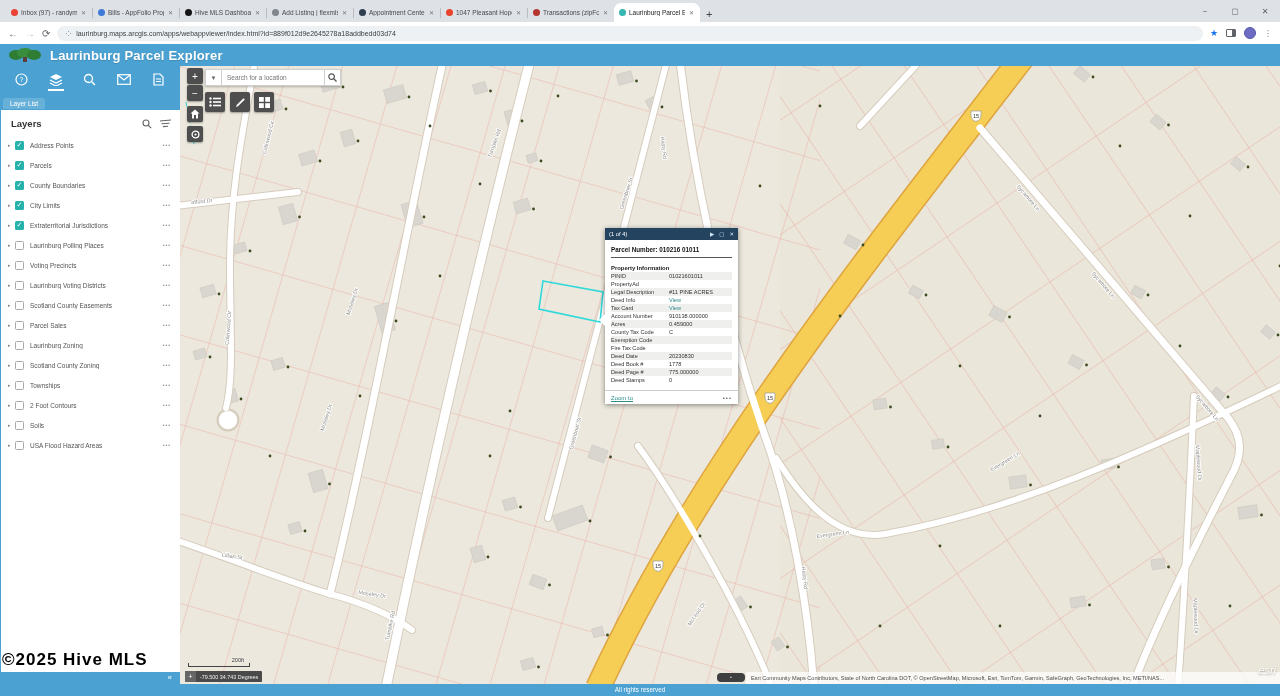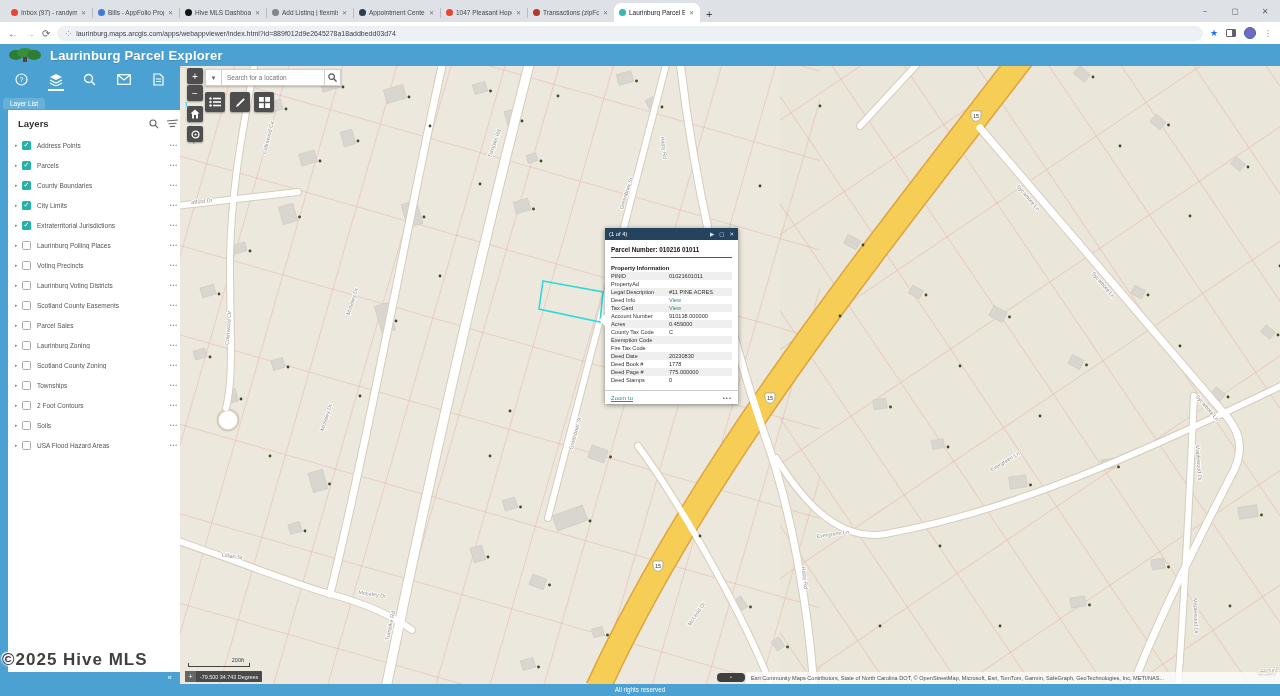--- a/index.html
+++ b/index.html
@@ -34,33 +34,33 @@
   .apptitle { color:#fff; font-size:13px; font-weight:bold; letter-spacing:.2px; text-shadow:0 1px 1px rgba(0,0,0,.15); }
 
   
   .content { position:relative; width:1280px; height:618px; }
   .sidebar { position:absolute; left:0; top:0; width:180px; height:618px; background:#4aa1d2; }
   .widgetbar { height:26px; display:flex; align-items:center; justify-content:space-around; padding:0 4px; }
   .wbtn { width:22px; height:22px; display:flex; align-items:center; justify-content:center; position:relative; cursor:pointer; }
   .wbtn svg { display:block; }
   .wbtn.active::after { content:""; position:absolute; left:3px; right:3px; bottom:-1px; height:2px; background:#fff; }
   .paneltab { display:inline-block; margin:1px 0 0 3px; background:#67b1d9; color:#fff; font-size:6.5px; padding:2.5px 7px 2px; border-radius:3px 3px 0 0; }
-  .panel { position:absolute; left:8px; top:44px; width:180px; height:562px; background:#fff; }
+  .panel { position:absolute; left:1px; top:44px; width:180px; height:562px; background:#fff; }
   .panel-head { display:flex; align-items:center; padding:8px 10px 6px; }
   .panel-title { font-size:9.5px; font-weight:bold; color:#333; flex:1; }
   .ph-ic { margin-left:8px; cursor:pointer; display:flex; }
   .layer-row { display:flex; align-items:center; height:20px; padding:0 10px 0 7px; }
   .lr-arrow { font-size:5px; color:#888; width:7px; }
   .cb { width:9px; height:9px; border-radius:1.5px; margin-right:6px; display:flex; align-items:center; justify-content:center; font-size:7px; color:#fff; flex:none; }
   .cb.on { background:#25b2aa; }
   .cb.off { background:#fff; border:1px solid #a9a9a9; }
   .lr-label { flex:1; font-size:6.5px; color:#555; white-space:nowrap; overflow:hidden; }
   .lr-menu { font-size:5px; color:#8a8a8a; letter-spacing:1px; cursor:pointer; }
   .collapse { position:absolute; left:0; bottom:0; width:180px; height:12px; color:#fff; font-size:8px; text-align:right; padding-right:8px; line-height:11px; }
-  .watermark { position:absolute; left:2px; top:584px; font-size:17px; font-weight:bold; color:#404040; letter-spacing:1px; z-index:60;
+  .watermark { position:absolute; left:2px; top:584px; font-size:17px; font-weight:bold; color:#000000; letter-spacing:1px; z-index:60;
     text-shadow:0 0 2px #fff,0 0 3px #fff,1px 1px 1px #fff,-1px -1px 1px #fff; }
 
   
   .map { position:absolute; left:180px; top:0; width:1100px; height:618px; background:#ece8dd; overflow:hidden; }
   .map svg.base { position:absolute; left:0; top:0; }
   .street-label { font-size:5.5px; fill:#8e8d89; stroke:#fff; stroke-width:1.6px; paint-order:stroke; font-family:"Liberation Sans",sans-serif; }
   .mapbtn { position:absolute; width:16px; height:16px; background:#4e4e4e; color:#fff; border-radius:2px; display:flex; align-items:center; justify-content:center; font-size:10px; cursor:pointer; box-shadow:0 1px 2px rgba(0,0,0,.35); }
   .toolsq { position:absolute; width:20px; height:20px; background:#4e4e4e; border-radius:2px; display:flex; align-items:center; justify-content:center; cursor:pointer; box-shadow:0 1px 2px rgba(0,0,0,.35); }
   .searchbox { position:absolute; left:25px; top:3px; display:flex; height:17px; box-shadow:0 1px 2px rgba(0,0,0,.25); }
   .searchbox .dd { width:17px; background:#fff; border:1px solid #cfcfcf; display:flex; align-items:center; justify-content:center; font-size:6px; color:#666; cursor:pointer; }

